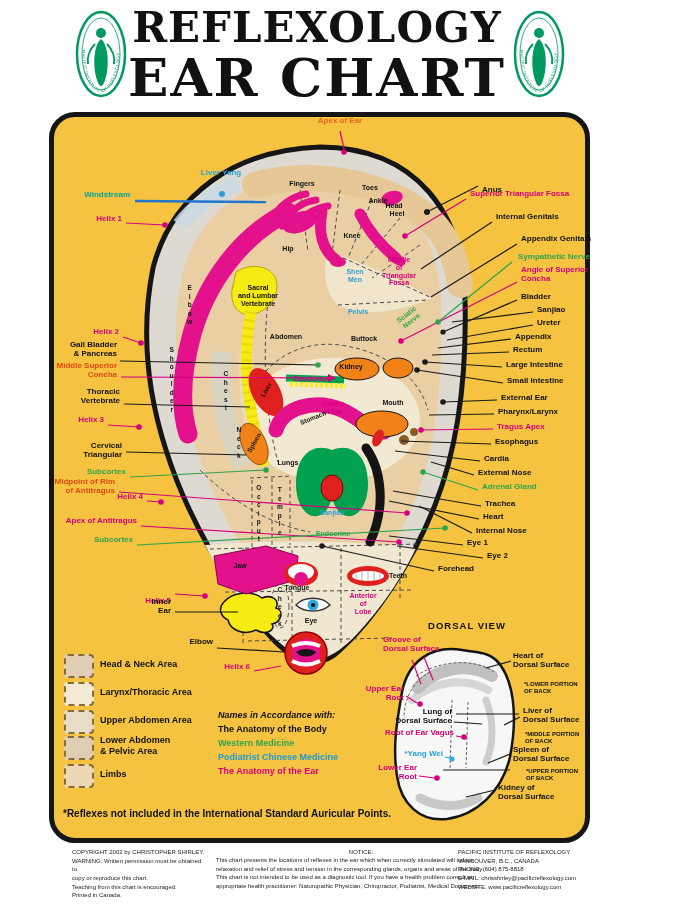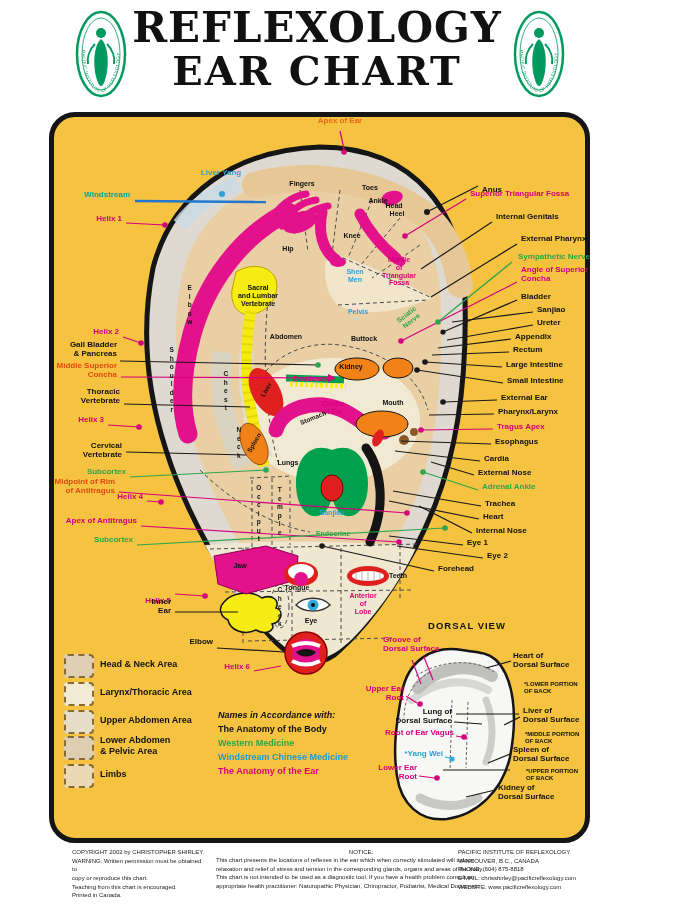--- a/index.html
+++ b/index.html
@@ -1,21 +1,21 @@
 <!DOCTYPE html>
 <html><head>
 <meta charset="utf-8">
 <style>
   html,body{margin:0;padding:0;background:#fff;}
   .page{position:relative;width:700px;height:904px;background:#fff;overflow:hidden;
         font-family:"Liberation Sans",sans-serif;}
   .title{position:absolute;left:317px;top:6px;transform:translateX(-50%);text-align:center;
          font-family:"DejaVu Serif",serif;font-weight:bold;color:#111;z-index:2;line-height:1.05;}
   .title .t1{font-size:42px;letter-spacing:1px;}
-  .title .t2{font-size:40px;letter-spacing:2px;}
+  .title .t2{font-size:53px;letter-spacing:2px;}
   .logo{position:absolute;z-index:2;}
   .panel{position:absolute;left:49px;top:112px;width:531px;height:721px;background:#F5C33F;
          border:5px solid #151515;border-radius:26px;z-index:0;}
   .art{position:absolute;left:0;top:0;z-index:1;}
   .lbl{position:absolute;font:bold 8px/1.12 "Liberation Sans",sans-serif;color:#111;
        white-space:pre-line;z-index:3;}
   .ra{transform:translateX(-100%);text-align:right;}
   .ca{transform:translateX(-50%);text-align:center;}
   .mg{color:#D6007E}.gn{color:#2EA44C}.bl{color:#2E9FD6}.tl{color:#00A59B}
   .or{color:#E8641E}.rd{color:#E04A14}
@@ -269,54 +269,54 @@
   <div class="lbl ra mg" style="left:122px;top:215px">Helix 1</div>
   <div class="lbl ra mg" style="left:119px;top:328px">Helix 2</div>
   <div class="lbl ra" style="left:117px;top:341px">Gall Bladder
 &amp; Pancreas</div>
   <div class="lbl ra rd" style="left:117px;top:362px">Middle Superior
 Concha</div>
   <div class="lbl ra" style="left:120px;top:388px">Thoracic
 Vertebrate</div>
   <div class="lbl ra mg" style="left:104px;top:416px">Helix 3</div>
   <div class="lbl ra" style="left:122px;top:442px">Cervical
-Vertebrate</div>
+Triangular</div>
   <div class="lbl ra gn" style="left:126px;top:468px">Subcortex</div>
   <div class="lbl ra rd" style="left:115px;top:478px">Midpoint of Rim
 of Antitragus</div>
   <div class="lbl ra mg" style="left:143px;top:493px">Helix 4</div>
   <div class="lbl ra mg" style="left:137px;top:517px">Apex of Antitragus</div>
   <div class="lbl ra gn" style="left:133px;top:536px">Subcortex</div>
   <div class="lbl ra mg" style="left:171px;top:597px">Helix 5</div>
   <div class="lbl ra" style="left:171px;top:598px">Inner
 Ear</div>
   <div class="lbl ra" style="left:213px;top:638px">Elbow</div>
   <div class="lbl ra mg" style="left:250px;top:663px">Helix 6</div>
 
   <div class="lbl" style="left:482px;top:186px">Anus</div>
   <div class="lbl mg" style="left:470px;top:190px">Superior Triangular Fossa</div>
   <div class="lbl" style="left:496px;top:213px">Internal Genitals</div>
-  <div class="lbl" style="left:521px;top:235px">External Pharynx</div>
+  <div class="lbl" style="left:521px;top:235px">Appendix Genitals</div>
   <div class="lbl gn" style="left:518px;top:253px">Sympathetic Nerve</div>
   <div class="lbl mg" style="left:521px;top:266px">Angle of Superior
 Concha</div>
   <div class="lbl" style="left:521px;top:293px">Bladder</div>
   <div class="lbl" style="left:537px;top:306px">Sanjiao</div>
   <div class="lbl" style="left:537px;top:319px">Ureter</div>
   <div class="lbl" style="left:515px;top:333px">Appendix</div>
   <div class="lbl" style="left:513px;top:346px">Rectum</div>
   <div class="lbl" style="left:506px;top:361px">Large Intestine</div>
   <div class="lbl" style="left:507px;top:377px">Small Intestine</div>
   <div class="lbl" style="left:501px;top:394px">External Ear</div>
   <div class="lbl" style="left:498px;top:408px">Pharynx/Larynx</div>
   <div class="lbl mg" style="left:497px;top:423px">Tragus Apex</div>
   <div class="lbl" style="left:495px;top:438px">Esophagus</div>
   <div class="lbl" style="left:484px;top:455px">Cardia</div>
   <div class="lbl" style="left:478px;top:469px">External Nose</div>
-  <div class="lbl gn" style="left:482px;top:483px">Adrenal Ankle</div>
+  <div class="lbl gn" style="left:482px;top:483px">Adrenal Gland</div>
   <div class="lbl" style="left:485px;top:500px">Trachea</div>
   <div class="lbl" style="left:483px;top:513px">Heart</div>
   <div class="lbl" style="left:476px;top:527px">Internal Nose</div>
   <div class="lbl" style="left:467px;top:539px">Eye 1</div>
   <div class="lbl" style="left:487px;top:552px">Eye 2</div>
   <div class="lbl" style="left:438px;top:565px">Forehead</div>
 
   <div class="lbl ca s7" style="left:302px;top:180px">Fingers</div>
   <div class="lbl ca s7" style="left:370px;top:184px">Toes</div>
   <div class="lbl ca s7" style="left:378px;top:197px">Ankle</div>
@@ -398,23 +398,24 @@
   <div class="lg" style="left:100px;top:659px">Head &amp; Neck Area</div>
   <div class="lg" style="left:100px;top:687px">Larynx/Thoracic Area</div>
   <div class="lg" style="left:100px;top:715px">Upper Abdomen Area</div>
   <div class="lg" style="left:100px;top:735px">Lower Abdomen
 &amp; Pelvic Area</div>
   <div class="lg" style="left:100px;top:769px">Limbs</div>
 
   <div class="nm it" style="left:218px;top:710px;color:#111">Names in Accordance with:</div>
   <div class="nm" style="left:218px;top:724px;color:#111">The Anatomy of the Body</div>
   <div class="nm" style="left:218px;top:738px;color:#2EA44C">Western Medicine</div>
-  <div class="nm" style="left:218px;top:752px;color:#1B9CD8">Windstream Chinese Medicine</div>
+  <div class="nm" style="left:218px;top:752px;color:#1B9CD8">Podiatrist Chinese Medicine</div>
   <div class="nm" style="left:218px;top:766px;color:#E0007D">The Anatomy of the Ear</div>
 
+  <div class="fnote" style="left:63px;top:808px">*Reflexes not included in the International Standard Auricular Points.</div>
 
   <div class="foot" style="left:72px;top:848px;width:135px">COPYRIGHT 2002 by CHRISTOPHER SHIRLEY.
 WARNING: Written permission must be obtained to
 copy or reproduce this chart.
 Teaching from this chart is encouraged.
 Printed in Canada.</div>
   <div class="foot" style="left:216px;top:848px;width:290px;text-align:center">NOTICE:</div>
   <div class="foot" style="left:216px;top:856px;width:300px">This chart presents the locations of reflexes in the ear which when correctly stimulated will induce
 relaxation and relief of stress and tension in the corresponding glands, organs and areas of the body.
 This chart is not intended to be used as a diagnostic tool. If you have a health problem consult an

